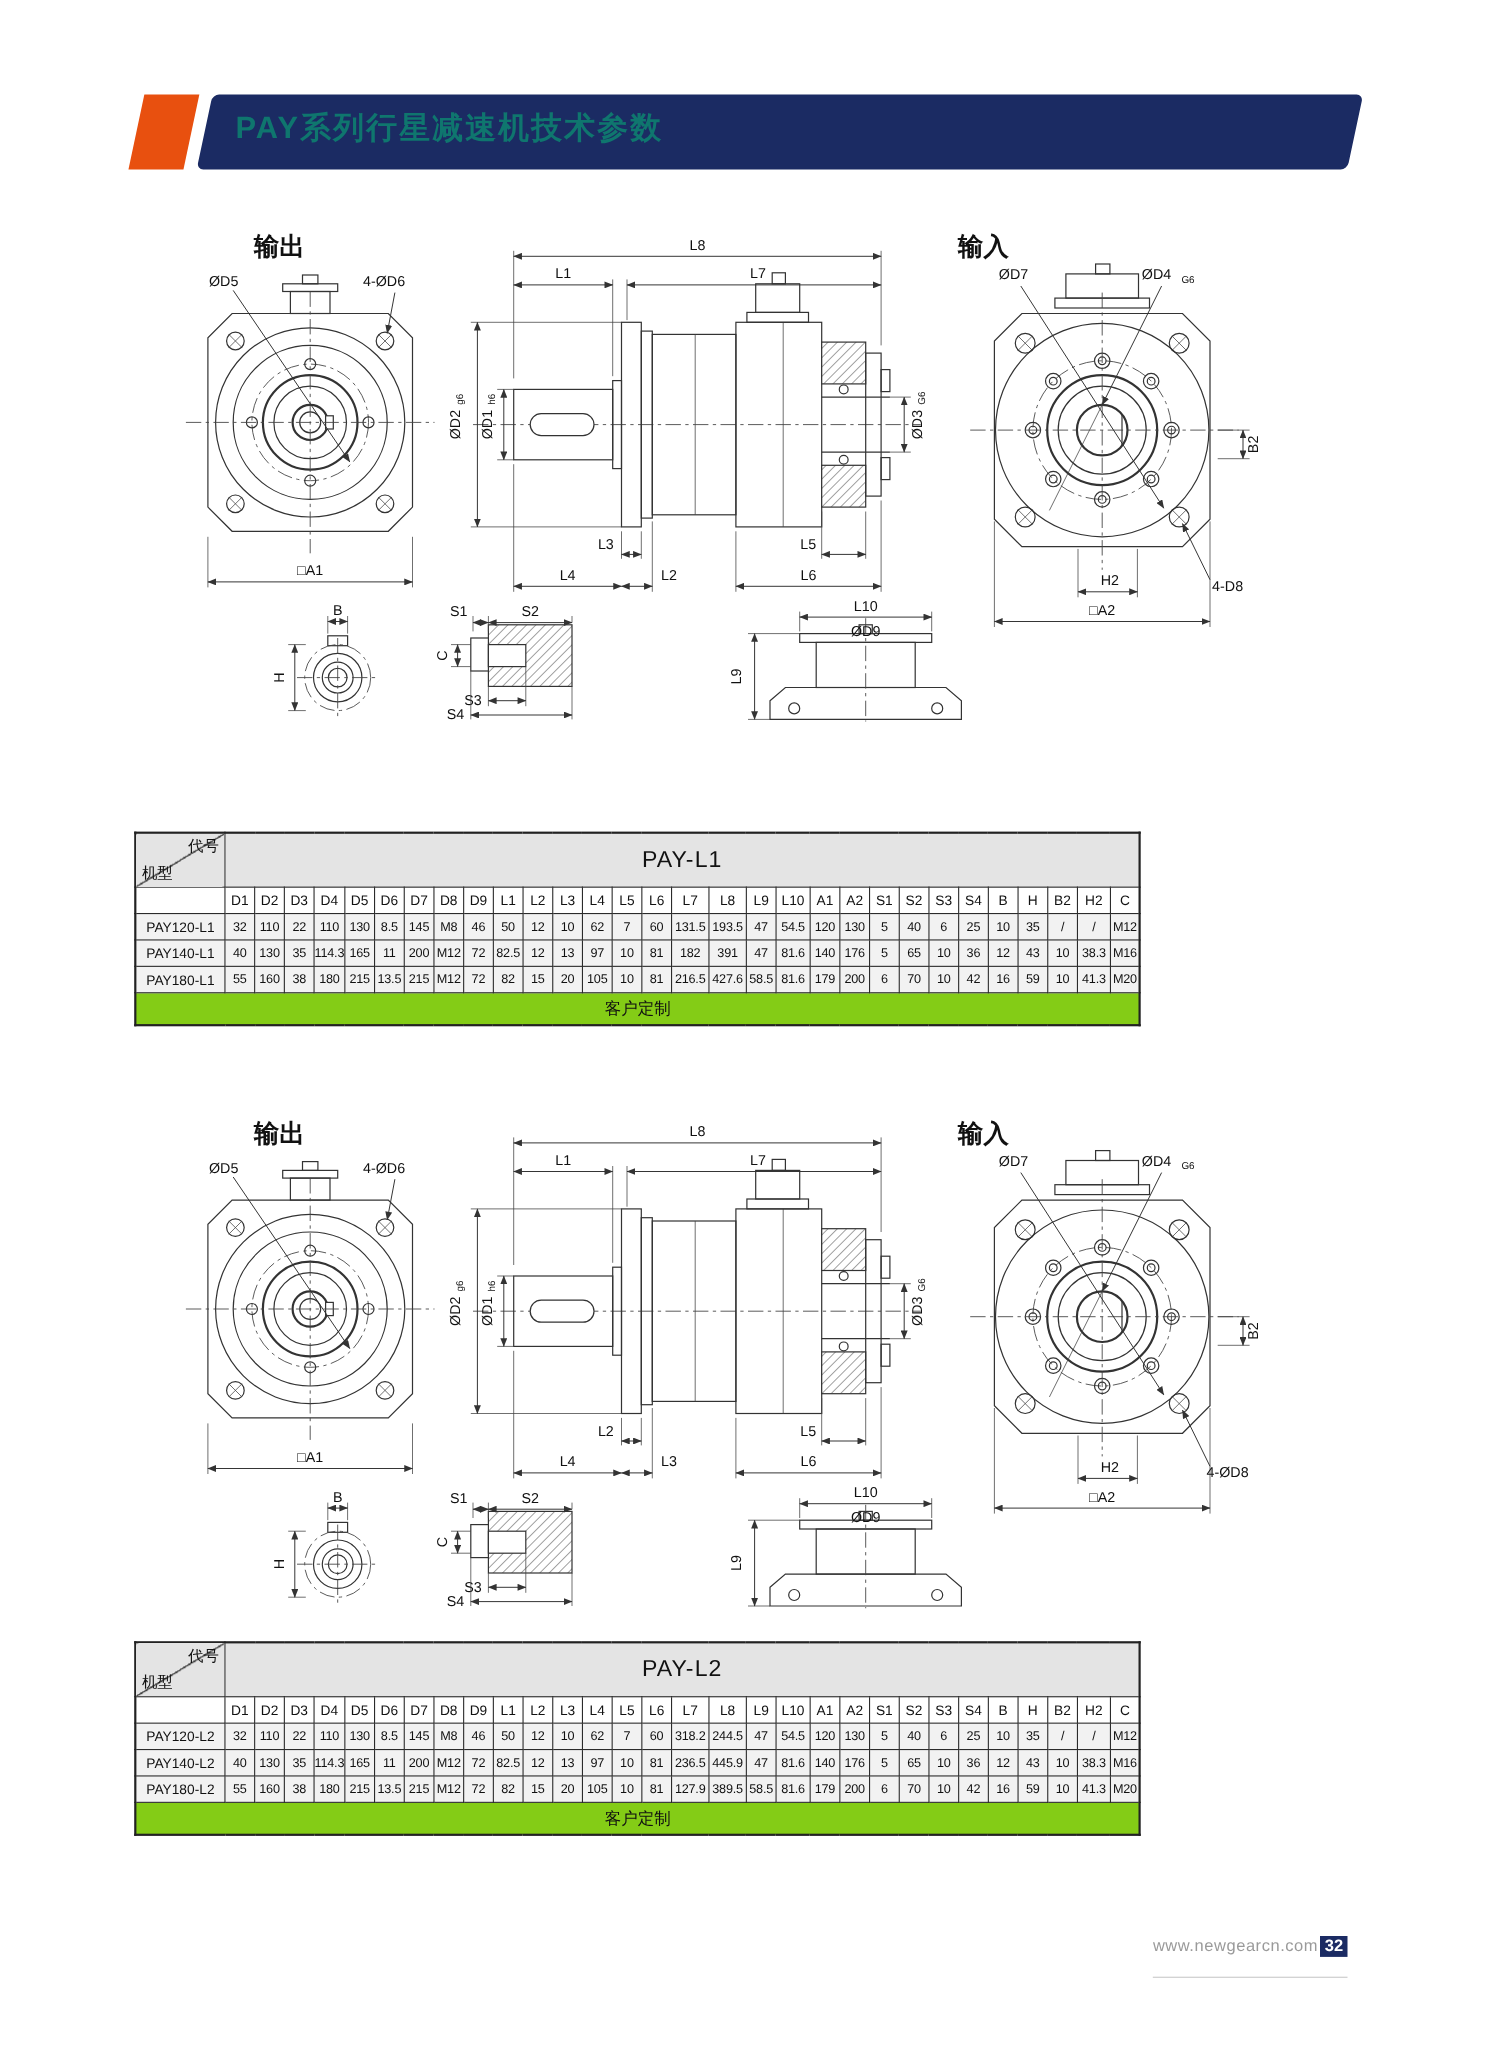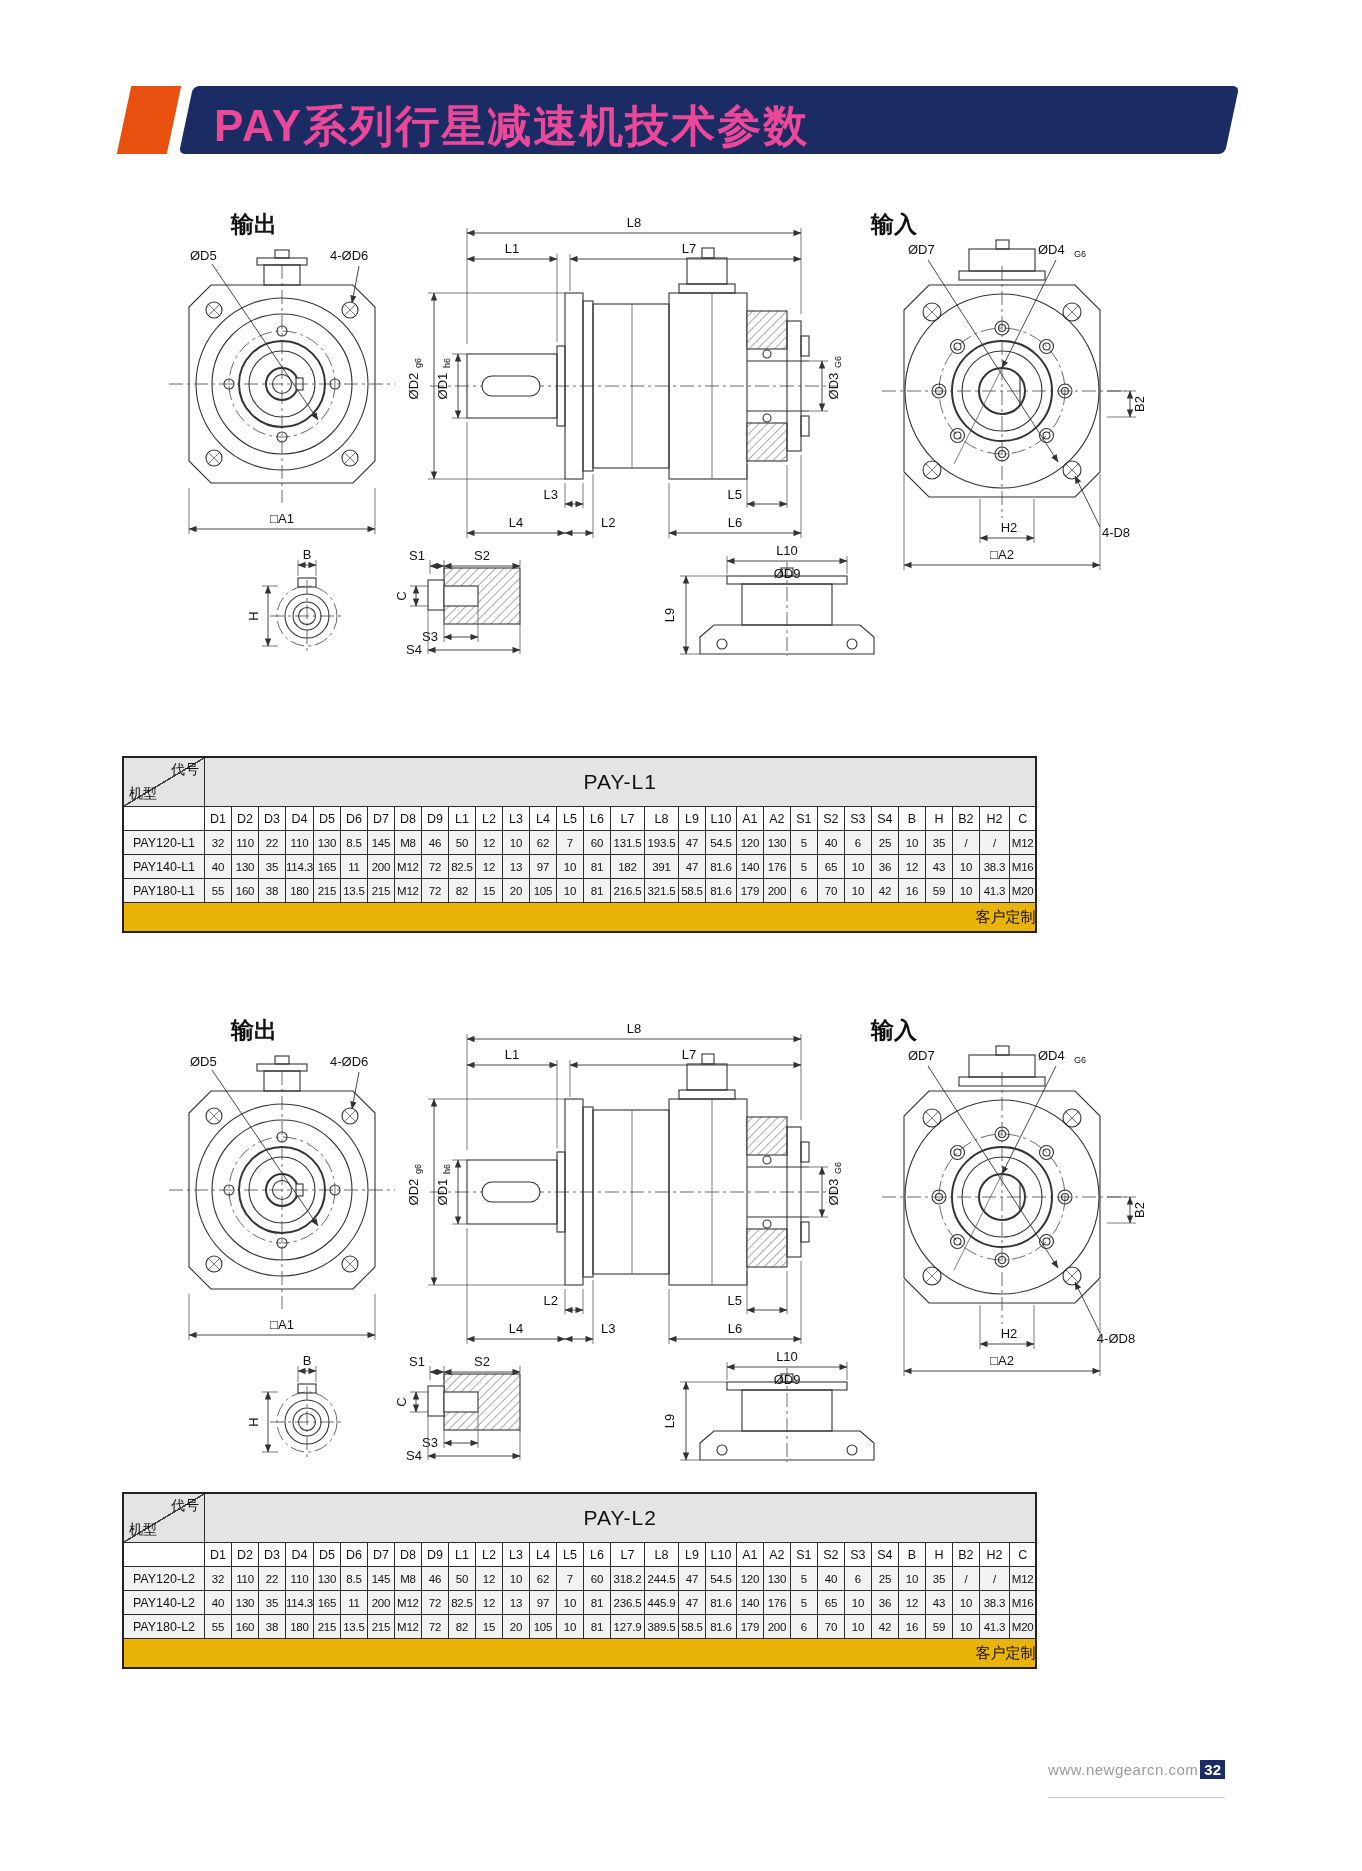--- a/index.html
+++ b/index.html
@@ -1,21 +1,21 @@
 <!DOCTYPE html>
 <html><head>
 <meta charset="utf-8">
 <style>
   html,body{margin:0;padding:0;background:#fff;}
   #page{position:relative;width:1362px;height:1871px;background:#ffffff;overflow:hidden;
         font-family:"Liberation Sans",sans-serif;color:#111;}
   
   .accent{position:absolute;left:124px;top:86px;width:50px;height:68px;transform:skewX(-12deg);}
   .banner{position:absolute;left:186px;top:86px;width:1046px;height:68px;transform:skewX(-12deg);border-radius:6px;}
-  .title{position:absolute;left:214px;top:97px;font-size:44px;font-weight:bold;color:#ec4899;letter-spacing:2px;white-space:nowrap;}
+  .title{position:absolute;left:214px;top:97px;font-size:28px;font-weight:bold;color:#0f766e;letter-spacing:2px;white-space:nowrap;}
   .brand{position:absolute;left:1000px;top:94px;width:240px;text-align:center;}
   .brand .en{font-size:29px;font-weight:bold;letter-spacing:7px;}
   .brand .cn{font-size:21px;font-weight:bold;letter-spacing:9px;margin-top:2px;}
   
   .drawing{position:absolute;left:112px;width:1140px;height:460px;}
   #drawing1{top:196px;} #drawing2{top:1002px;}
   svg text{font-family:"Liberation Sans",sans-serif;font-size:13px;fill:#111;text-anchor:middle;}
   svg .ttl{font-size:23px;font-weight:bold;}
   svg .sub{font-size:9px;}
   svg .ta-s{text-anchor:start;} svg .ta-e{text-anchor:end;}
@@ -33,21 +33,21 @@
   table.spec{border-collapse:collapse;table-layout:fixed;border:2px solid #222;}
   table.spec td{border:1px solid #2b2b2b;text-align:center;padding:0;overflow:visible;white-space:nowrap;}
   td.corner{position:relative;width:80px;height:48px;background:#E4E4E4;
     background-image:linear-gradient(to bottom right,transparent calc(50% - 0.7px),#444 calc(50% - 0.7px),#444 calc(50% + 0.7px),transparent calc(50% + 0.7px));}
   td.corner .ct{position:absolute;top:3px;right:5px;font-size:14px;}
   td.corner .cb{position:absolute;bottom:3px;left:5px;font-size:14px;}
   td.band{background:#E4E4E4;font-size:21px;letter-spacing:1px;height:48px;}
   tr.r-head td{height:23px;font-size:12.5px;background:#fff;}
   tr.r-data td{height:23px;font-size:11.5px;letter-spacing:-0.2px;background:#F2F2F2;}
   tr.r-data td.model{font-size:12.5px;letter-spacing:0;}
-  tr.r-foot td{height:28px;font-size:15px;background:#eab308;text-align:right;}
+  tr.r-foot td{height:28px;font-size:15px;background:#84cc16;}
   
   .pagefoot{position:absolute;top:1760px;right:137px;display:flex;align-items:center;
     border-bottom:1px solid #c9c9c9;padding-bottom:18px;}
   .pagefoot .url{color:#9a9a9a;font-size:15px;letter-spacing:0.5px;}
   .pagefoot .pno{color:#fff;font-size:15px;font-weight:bold;padding:1px 4px;margin-left:2px;}
 </style>
 </head>
 <body>
 
 <div id="page">
@@ -798,21 +798,21 @@
             <td>215</td>
             <td>M12</td>
             <td>72</td>
             <td>82</td>
             <td>15</td>
             <td>20</td>
             <td>105</td>
             <td>10</td>
             <td>81</td>
             <td>216.5</td>
-            <td>321.5</td>
+            <td>427.6</td>
             <td>58.5</td>
             <td>81.6</td>
             <td>179</td>
             <td>200</td>
             <td>6</td>
             <td>70</td>
             <td>10</td>
             <td>42</td>
             <td>16</td>
             <td>59</td>

